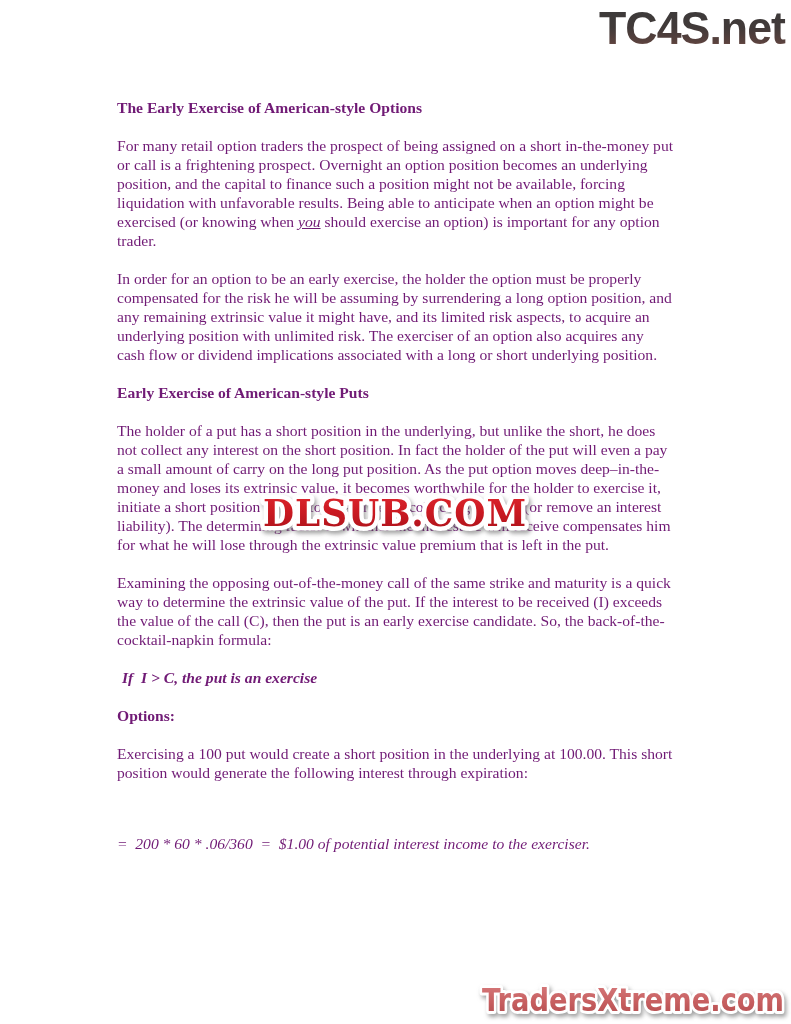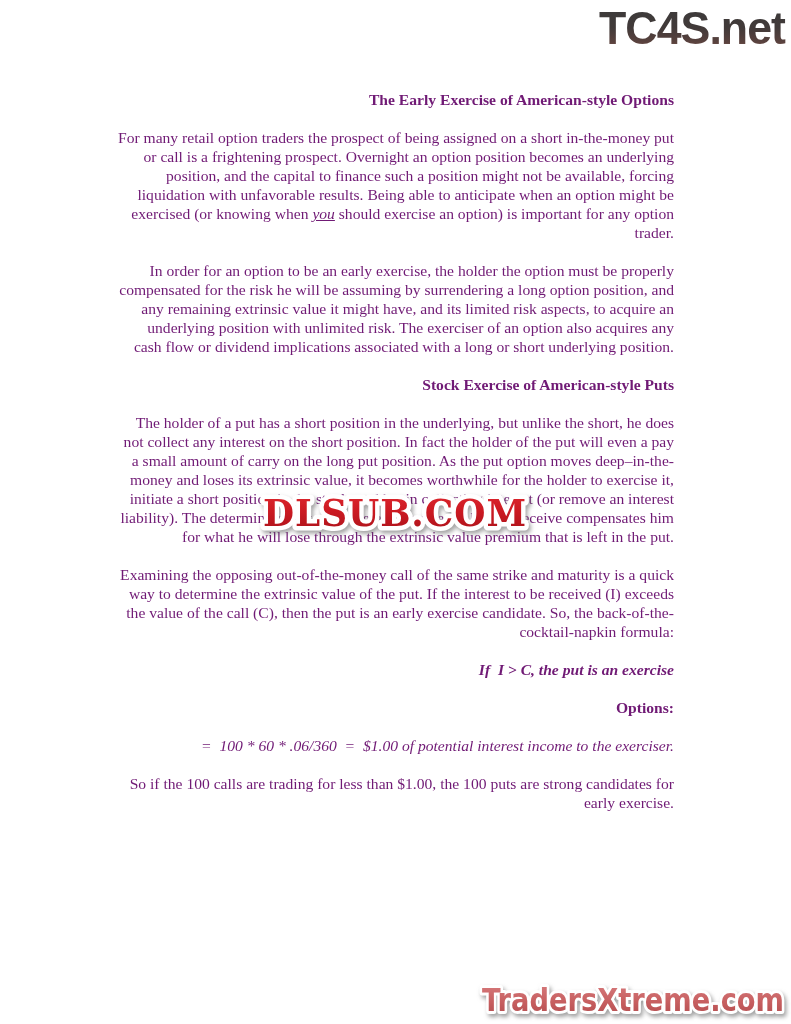--- a/index.html
+++ b/index.html
@@ -28,25 +28,24 @@
   .tc4s-logo text {
     font-family: "Liberation Sans", sans-serif;
     font-weight: bold;
     font-size: 47px;
     letter-spacing: -1px;
   }
   
   .content {
     position: absolute;
     left: 117px;
-    top: 90px;
+    top: 98px;
     width: 557px;
     font-size: 15.6px;
     line-height: 19px;
-    text-align: right;
   }
   .content p, .content h1, .content h2, .content h3 {
     margin: 0 0 19px 0;
     font-size: 15.6px;
     line-height: 19px;
     font-weight: normal;
   }
   .content .bold { font-weight: bold; }
   .content .pre { white-space: pre-wrap; font-style: italic; }
   .formula-line { padding-left: 5px; }
@@ -100,36 +99,36 @@
   </svg>
 
   <div class="content">
 
     <h1 class="bold">The Early Exercise of American-style Options</h1>
 
     <p><span>For many retail option traders the prospect of being assigned on a short in-the-money put or call is a frightening prospect. Overnight an option position becomes an underlying position, and the capital to finance such a position might not be available, forcing liquidation with unfavorable results. Being able to anticipate when an option might be exercised (or knowing when </span><em>you</em><span> should exercise an option) is important for any option trader.</span></p>
 
     <p>In order for an option to be an early exercise, the holder the option must be properly compensated for the risk he will be assuming by surrendering a long option position, and any remaining extrinsic value it might have, and its limited risk aspects, to acquire an underlying position with unlimited risk. The exerciser of an option also acquires any cash flow or dividend implications associated with a long or short underlying position.</p>
 
-    <h2 class="bold">Stock Exercise of American-style Puts</h2>
+    <h2 class="bold">Early Exercise of American-style Puts</h2>
 
     <p><span>The holder of a put has a short position in the underlying, but unlike the short, he does not collect any interest on the short position. In fact the holder of the put will even a pay a small amount of carry on the long put position. As the put option moves deep–in-the-money and loses its extrinsic value, it becomes worthwhile for the holder to exercise it, initiate a short position in the stock, and begin collecting interest (or remove an interest liability). The determining factor is whether the interest he will receive compensates him for what he will lose th</span><span>rough the extrinsic value premium that is l</span><span>eft in the put.</span></p>
 
     <p>Examining the opposing out-of-the-money call of the same strike and maturity is a quick way to determine the extrinsic value of the put. If the interest to be received (I) exceeds the value of the call (C), then the put is an early exercise candidate. So, the back-of-the-cocktail-napkin formula:</p>
 
     <p class="bold pre formula-line">If  I &gt; C, the put is an exercise</p>
 
     <p class="bold">Options:</p>
 
 
+    <p class="big-gap">Exercising a 100 put would create a short position in the underlying at 100.00. This short position would generate the following interest through expiration:</p>
 
 
-    <p class="pre">=  100 * 60 * .06/360  =  $1.00 of potential interest income to the exerciser.</p>
+    <p class="pre">=  200 * 60 * .06/360  =  $1.00 of potential interest income to the exerciser.</p>
 
-    <p>So if the 100 calls are trading for less than $1.00, the 100 puts are strong candidates for early exercise.</p>
 
   </div>
 
   <svg class="dlsub-wm" viewBox="0 0 284 56">
     <defs>
       <linearGradient id="dlsubGrad" x1="0" y1="0" x2="0" y2="1">
         <stop offset="0%" stop-color="#e02830"></stop>
         <stop offset="45%" stop-color="#cc1a22"></stop>
         <stop offset="100%" stop-color="#a8121a"></stop>
       </linearGradient>

